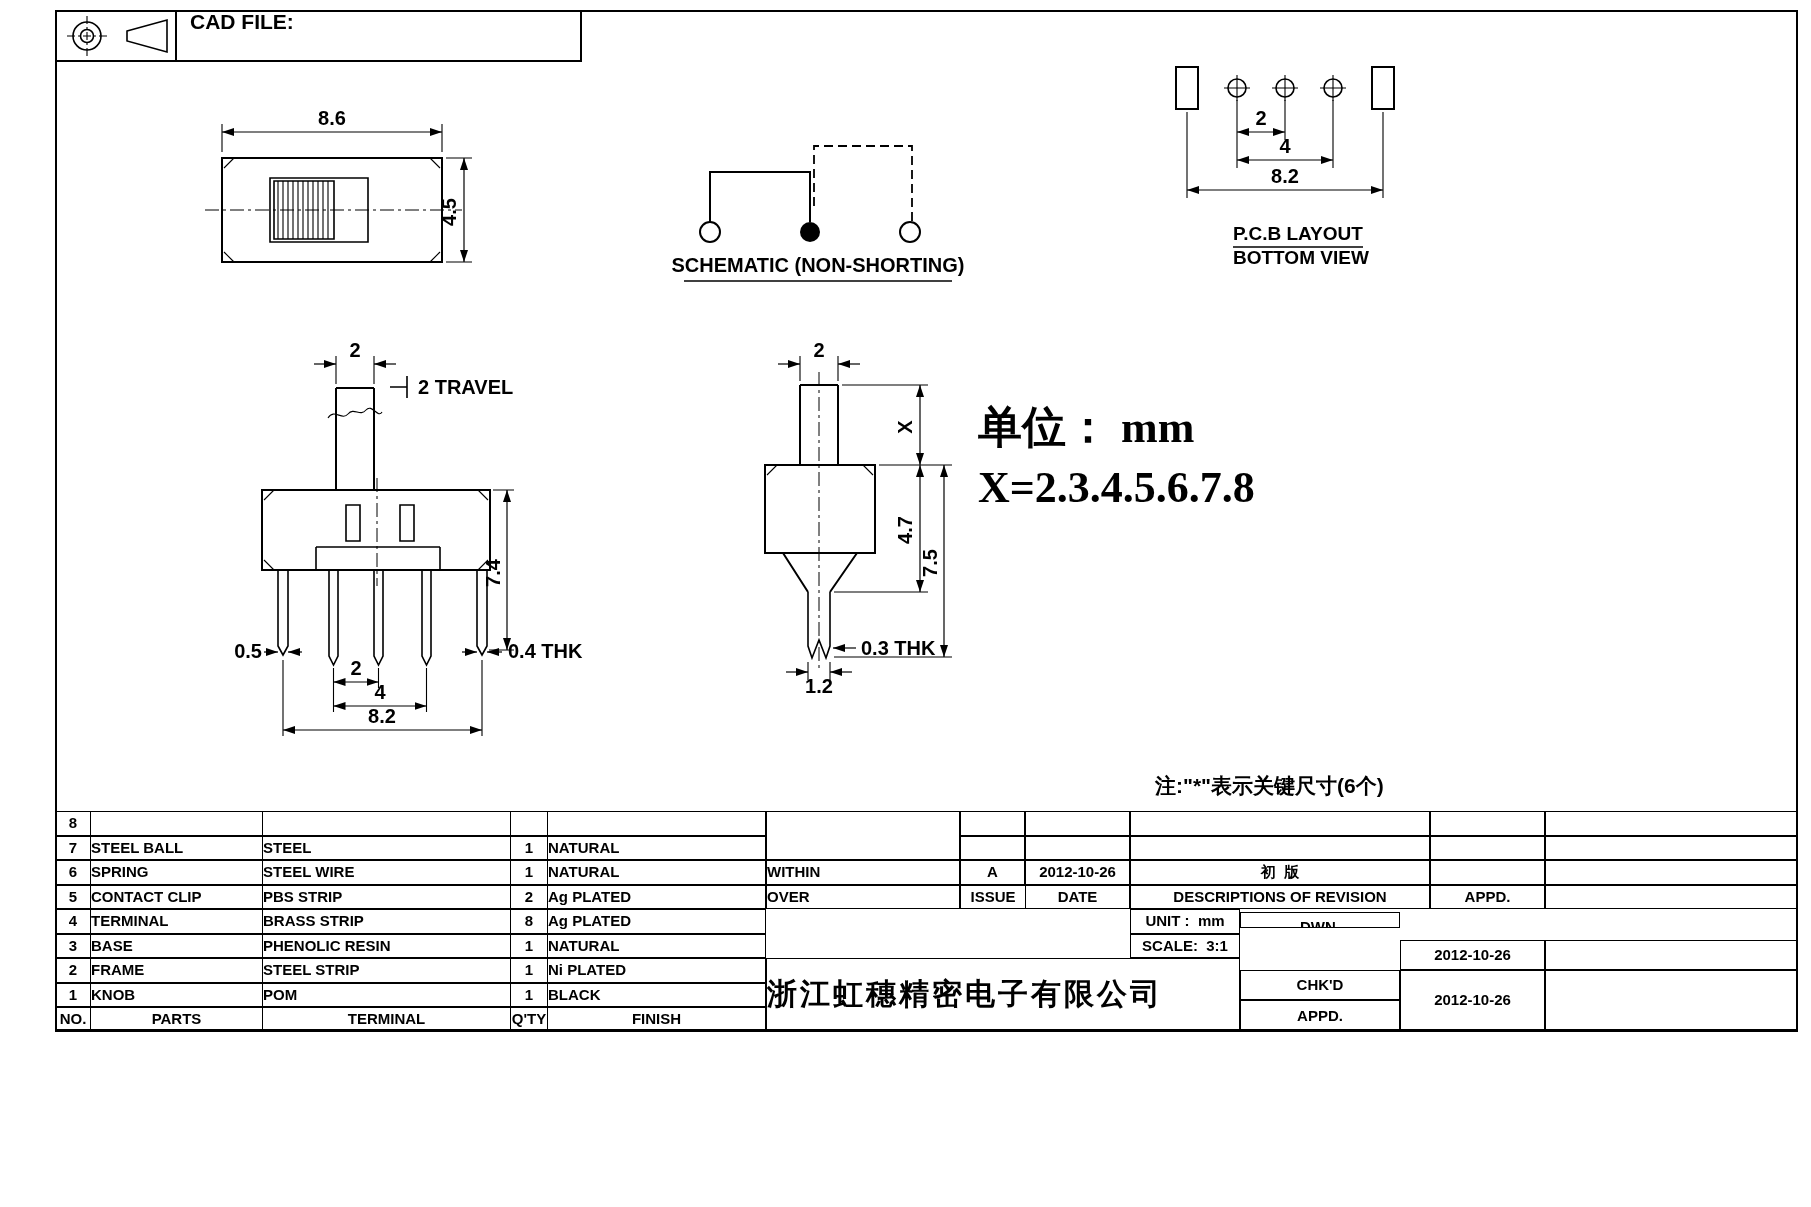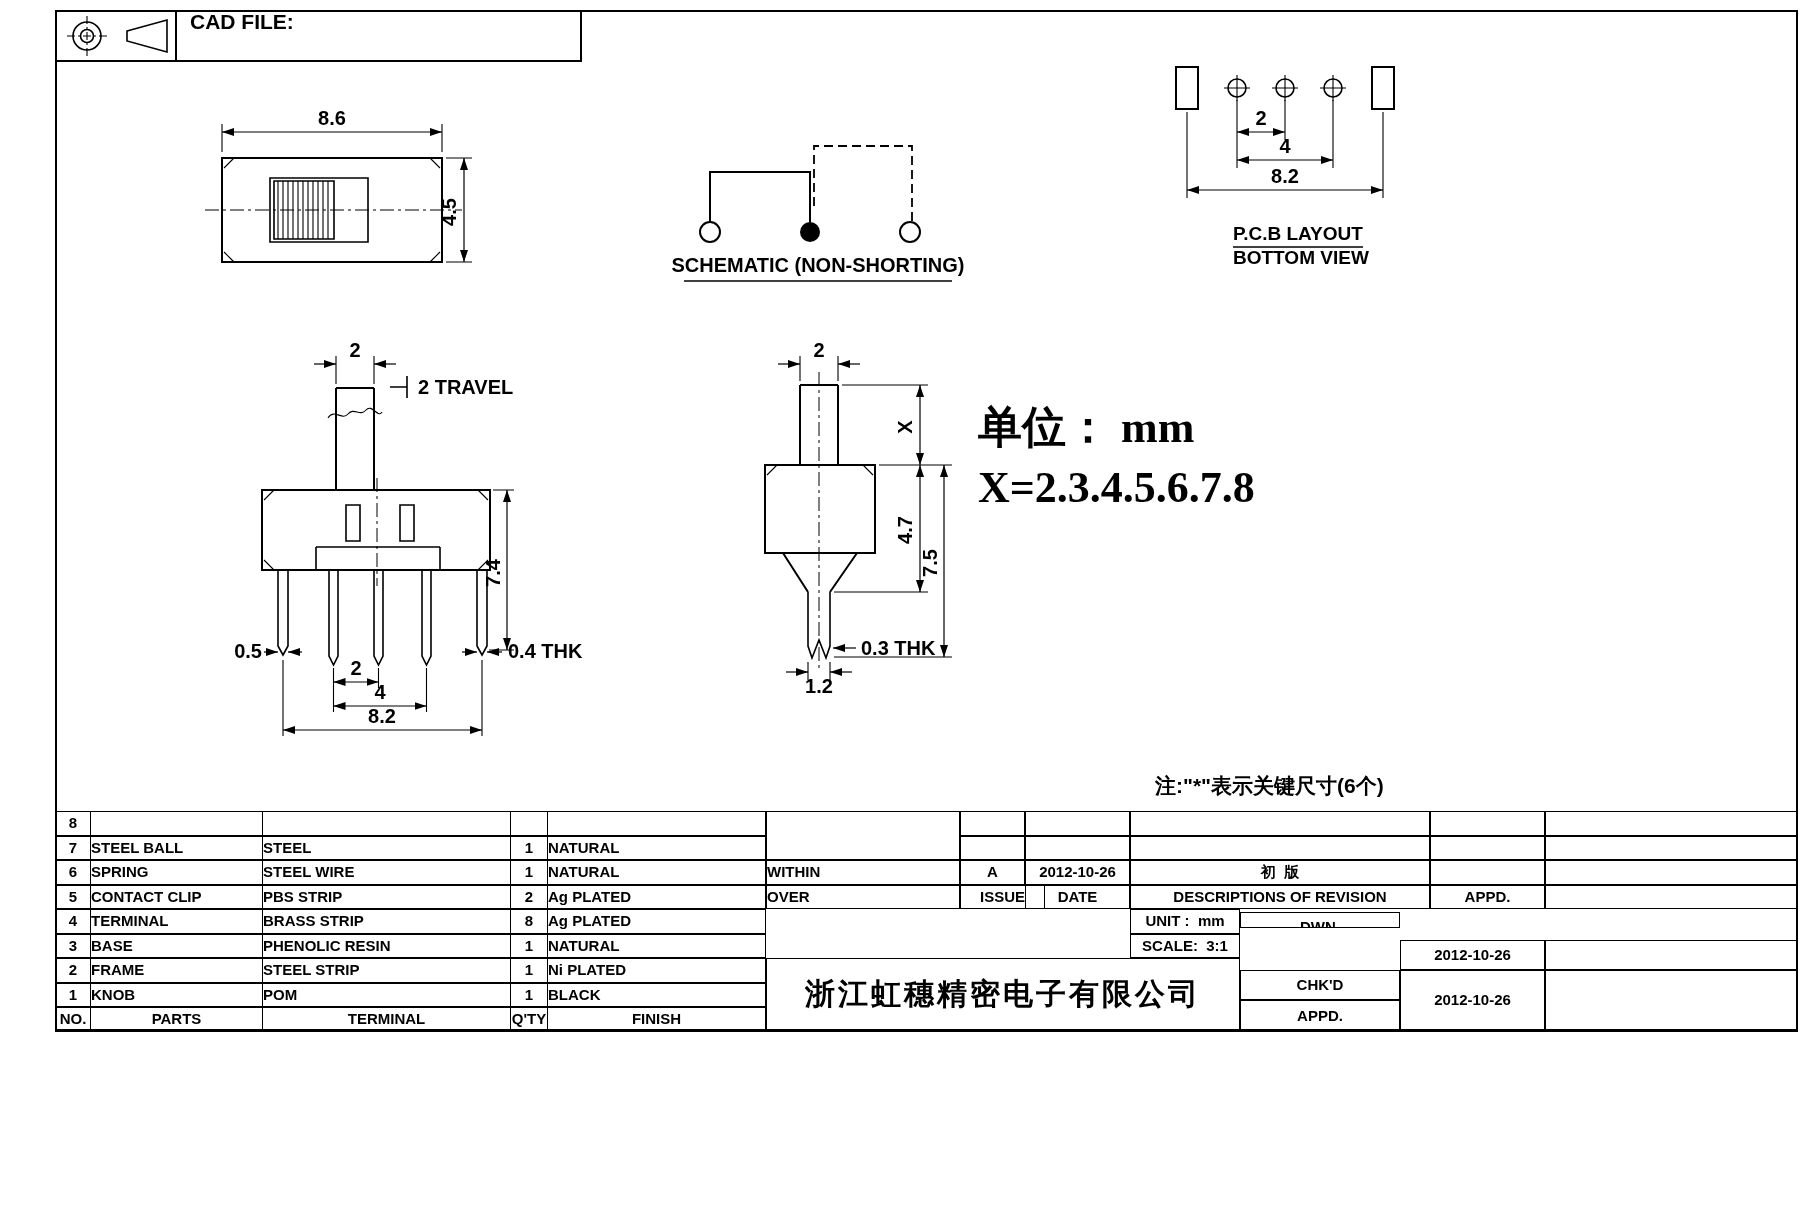--- a/index.html
+++ b/index.html
@@ -29,21 +29,21 @@
   .ctr{text-align:center}
   .pl{padding-left:0}
   .r0{top:811px}.r1{top:835.5px}.r2{top:860px}.r3{top:884.5px}.r4{top:909px}
   .r5{top:933.5px}.r6{top:958px}.r7{top:982.5px}.r8{top:1007px}
   .c0{left:55px;width:36px}.c1{left:90px;width:173px}.c2{left:262px;width:249px}
   .c3{left:510px;width:38px}.c4{left:547px;width:219px}
   .tol{padding-top:1px;text-align:center;line-height:23px}
   .title-cell{font:bold 19px "Liberation Sans",sans-serif;line-height:23px}
   .model-cell{font:bold 18px "Liberation Sans",sans-serif}
   .company{font:bold 30px "Liberation Sans",sans-serif;letter-spacing:3px;
-           line-height:70px;text-align:center}
+           line-height:70px;}
 </style>
 </head>
 <body>
 
 <div class="page">
 
   <div class="frame"></div>
 
   <div class="cadbox">
     <svg width="120" height="48" viewBox="0 0 120 48">
@@ -250,21 +250,21 @@
   <div class="cell" style="left:1130px;top:835.5px;width:300px"></div>
   <div class="cell" style="left:1430px;top:835.5px;width:115px"></div>
   <div class="cell" style="left:1545px;top:835.5px;width:253px"></div>
 
   <div class="cell ctr" style="left:960px;top:860px;width:65px">A</div>
   <div class="cell ctr" style="left:1025px;top:860px;width:105px">2012-10-26</div>
   <div class="cell ctr" style="left:1130px;top:860px;width:300px">初  版</div>
   <div class="cell" style="left:1430px;top:860px;width:115px"></div>
   <div class="cell" style="left:1545px;top:860px;width:253px"></div>
 
-  <div class="cell ctr" style="left:960px;top:884.5px;width:85px">ISSUE</div>
+  <div class="cell ctr" style="left:960px;top:884.5px;width:66px">ISSUE</div>
   <div class="cell ctr" style="left:1025px;top:884.5px;width:105px">DATE</div>
   <div class="cell ctr" style="left:1130px;top:884.5px;width:300px">DESCRIPTIONS OF REVISION</div>
   <div class="cell ctr" style="left:1430px;top:884.5px;width:115px">APPD.</div>
   <div class="cell" style="left:1545px;top:884.5px;width:253px"></div>
 
   <div class="cell ctr" style="left:1130px;top:909px;width:110px">UNIT :  mm</div>
 
   <div class="cell ctr" style="left:1130px;top:933.5px;width:110px">SCALE:  3:1</div>
 
   <div class="cell company" style="left:766px;top:958px;width:474px;height:73.5px">浙江虹穗精密电子有限公司</div>

